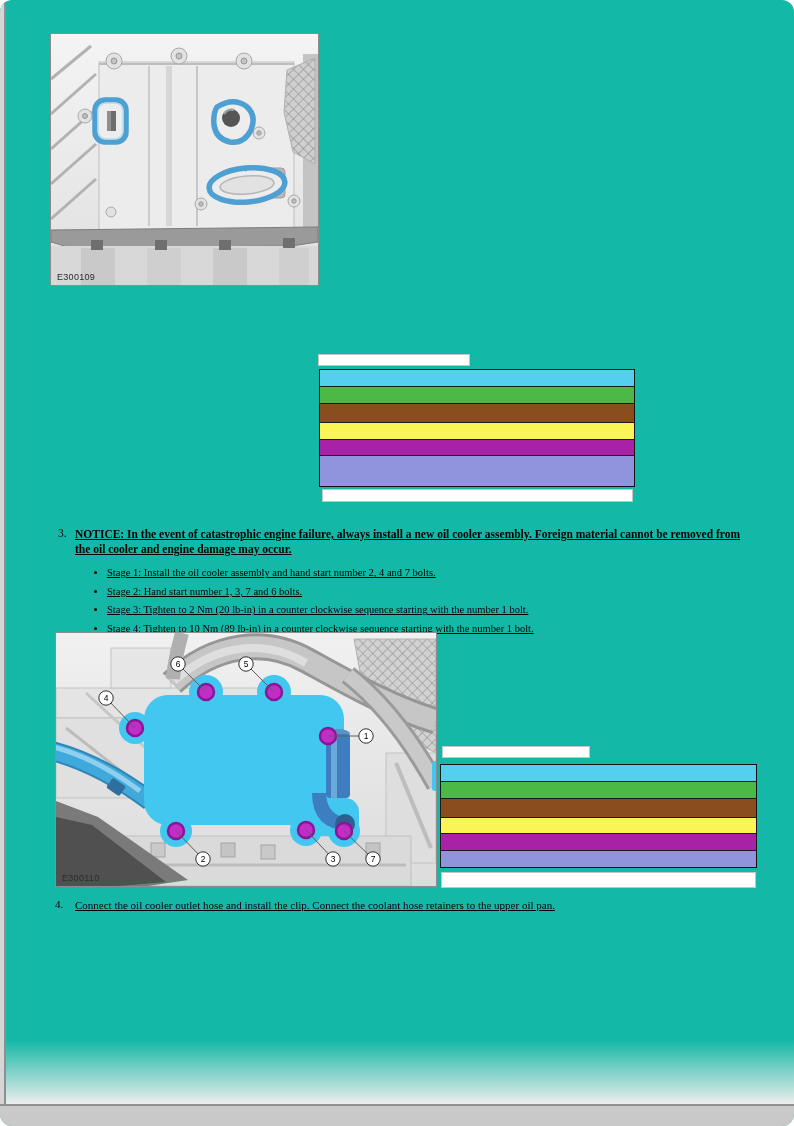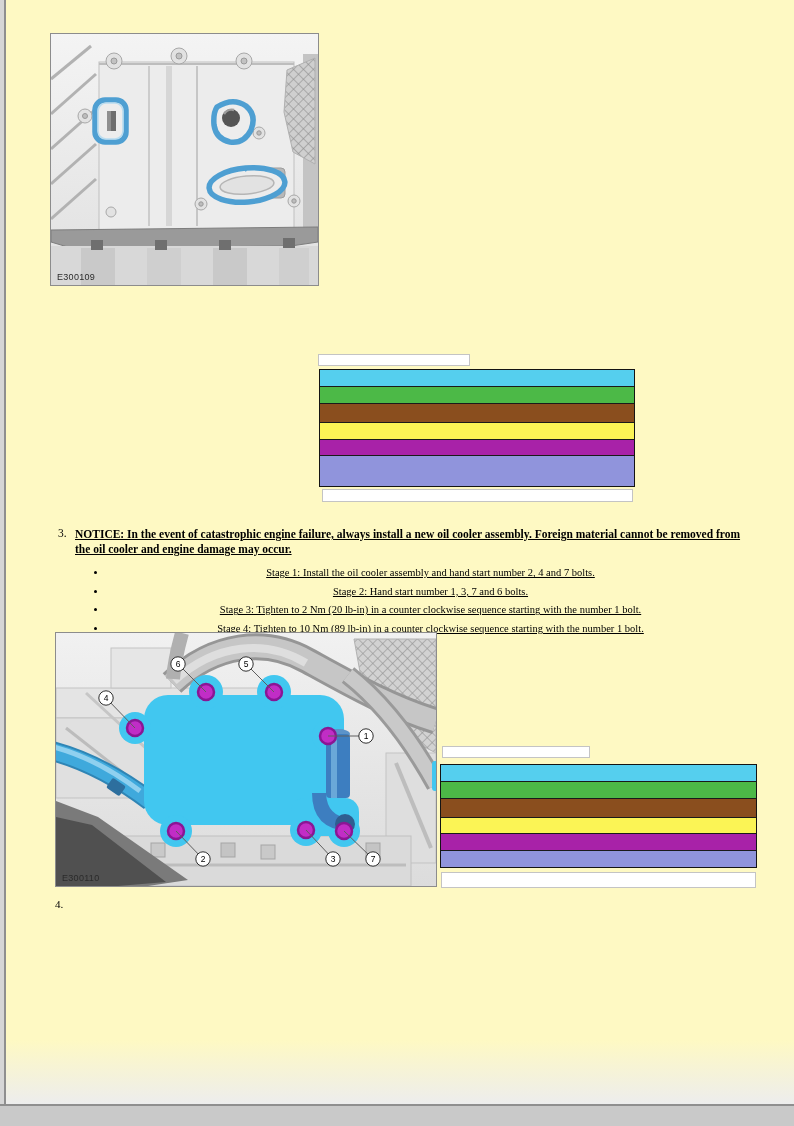--- a/index.html
+++ b/index.html
@@ -1,17 +1,17 @@
 <!DOCTYPE html>
 <html><head>
 <meta charset="utf-8">
 <style>
   html,body{margin:0;padding:0;background:#ffffff;}
-  .page{position:relative;width:794px;height:1126px;background:#fef9c3;overflow:hidden;
-        font-family:"Liberation Serif", serif;color:#000;}
+  .page{position:relative;width:794px;height:1126px;background:#14b8a6;overflow:hidden;
+        font-family:"Liberation Serif", serif;color:#000;border-radius:12px;}
   .abs{position:absolute;}
   
   .edge-strip{left:0;top:0;width:4px;height:1126px;background:#d6d6d6;}
   .edge-line{left:4px;top:0;width:2px;height:1106px;background:#8f8f8f;}
   .bottom-shade{left:6px;top:1040px;width:788px;height:64px;
                 background:linear-gradient(rgba(255,255,255,0),#ededed);}
   .footer-line{left:0;top:1104px;width:794px;height:2px;background:#8f8f8f;}
   .footer-bar{left:0;top:1106px;width:794px;height:20px;background:#c9c9c9;}
   
   .figure{border:1px solid #8c8c8c;box-sizing:border-box;background:#efefef;}
@@ -36,21 +36,21 @@
   
   .step{display:flex;align-items:flex-start;}
   .step3{left:58px;top:527px;width:700px;}
   .step4{left:55px;top:898px;width:700px;}
   .step-num{flex:none;width:17px;font-size:11.5px;}
   .step4 .step-num{width:20px;font-size:11px;}
   .step-body{font-size:11.5px;line-height:1.28;text-decoration:underline;}
   .step4 .step-body{font-size:11px;}
   .notice{font-weight:bold;}
   .stage-list{margin:10px 0 0 0;padding-left:28px;font-size:10.5px;line-height:1.38;}
-  .stage-list li{margin:4px;text-align:center;}
+  .stage-list li{margin:4px;}
 </style>
 </head>
 <body>
 
 <div class="page">
 
   <div class="abs edge-strip"></div>
   <div class="abs edge-line"></div>
   <div class="abs bottom-shade"></div>
   <div class="abs footer-line"></div>
@@ -308,15 +308,16 @@
     <div class="band" style="background: rgb(76, 185, 71);"></div>
     <div class="band mid" style="background: rgb(138, 78, 30);"></div>
     <div class="band" style="background: rgb(251, 244, 85);"></div>
     <div class="band" style="background: rgb(168, 34, 168);"></div>
     <div class="band" style="background: rgb(144, 148, 220);"></div>
   </div>
   <div class="abs cap-box cb2-wide"></div>
 
   <div class="abs step step4">
     <div class="step-num">4.</div>
+    <div class="step-body">Connect the oil cooler outlet hose and install the clip. Connect the coolant hose retainers to the upper oil pan.</div>
   </div>
 
 </div>
 
 </body></html>

